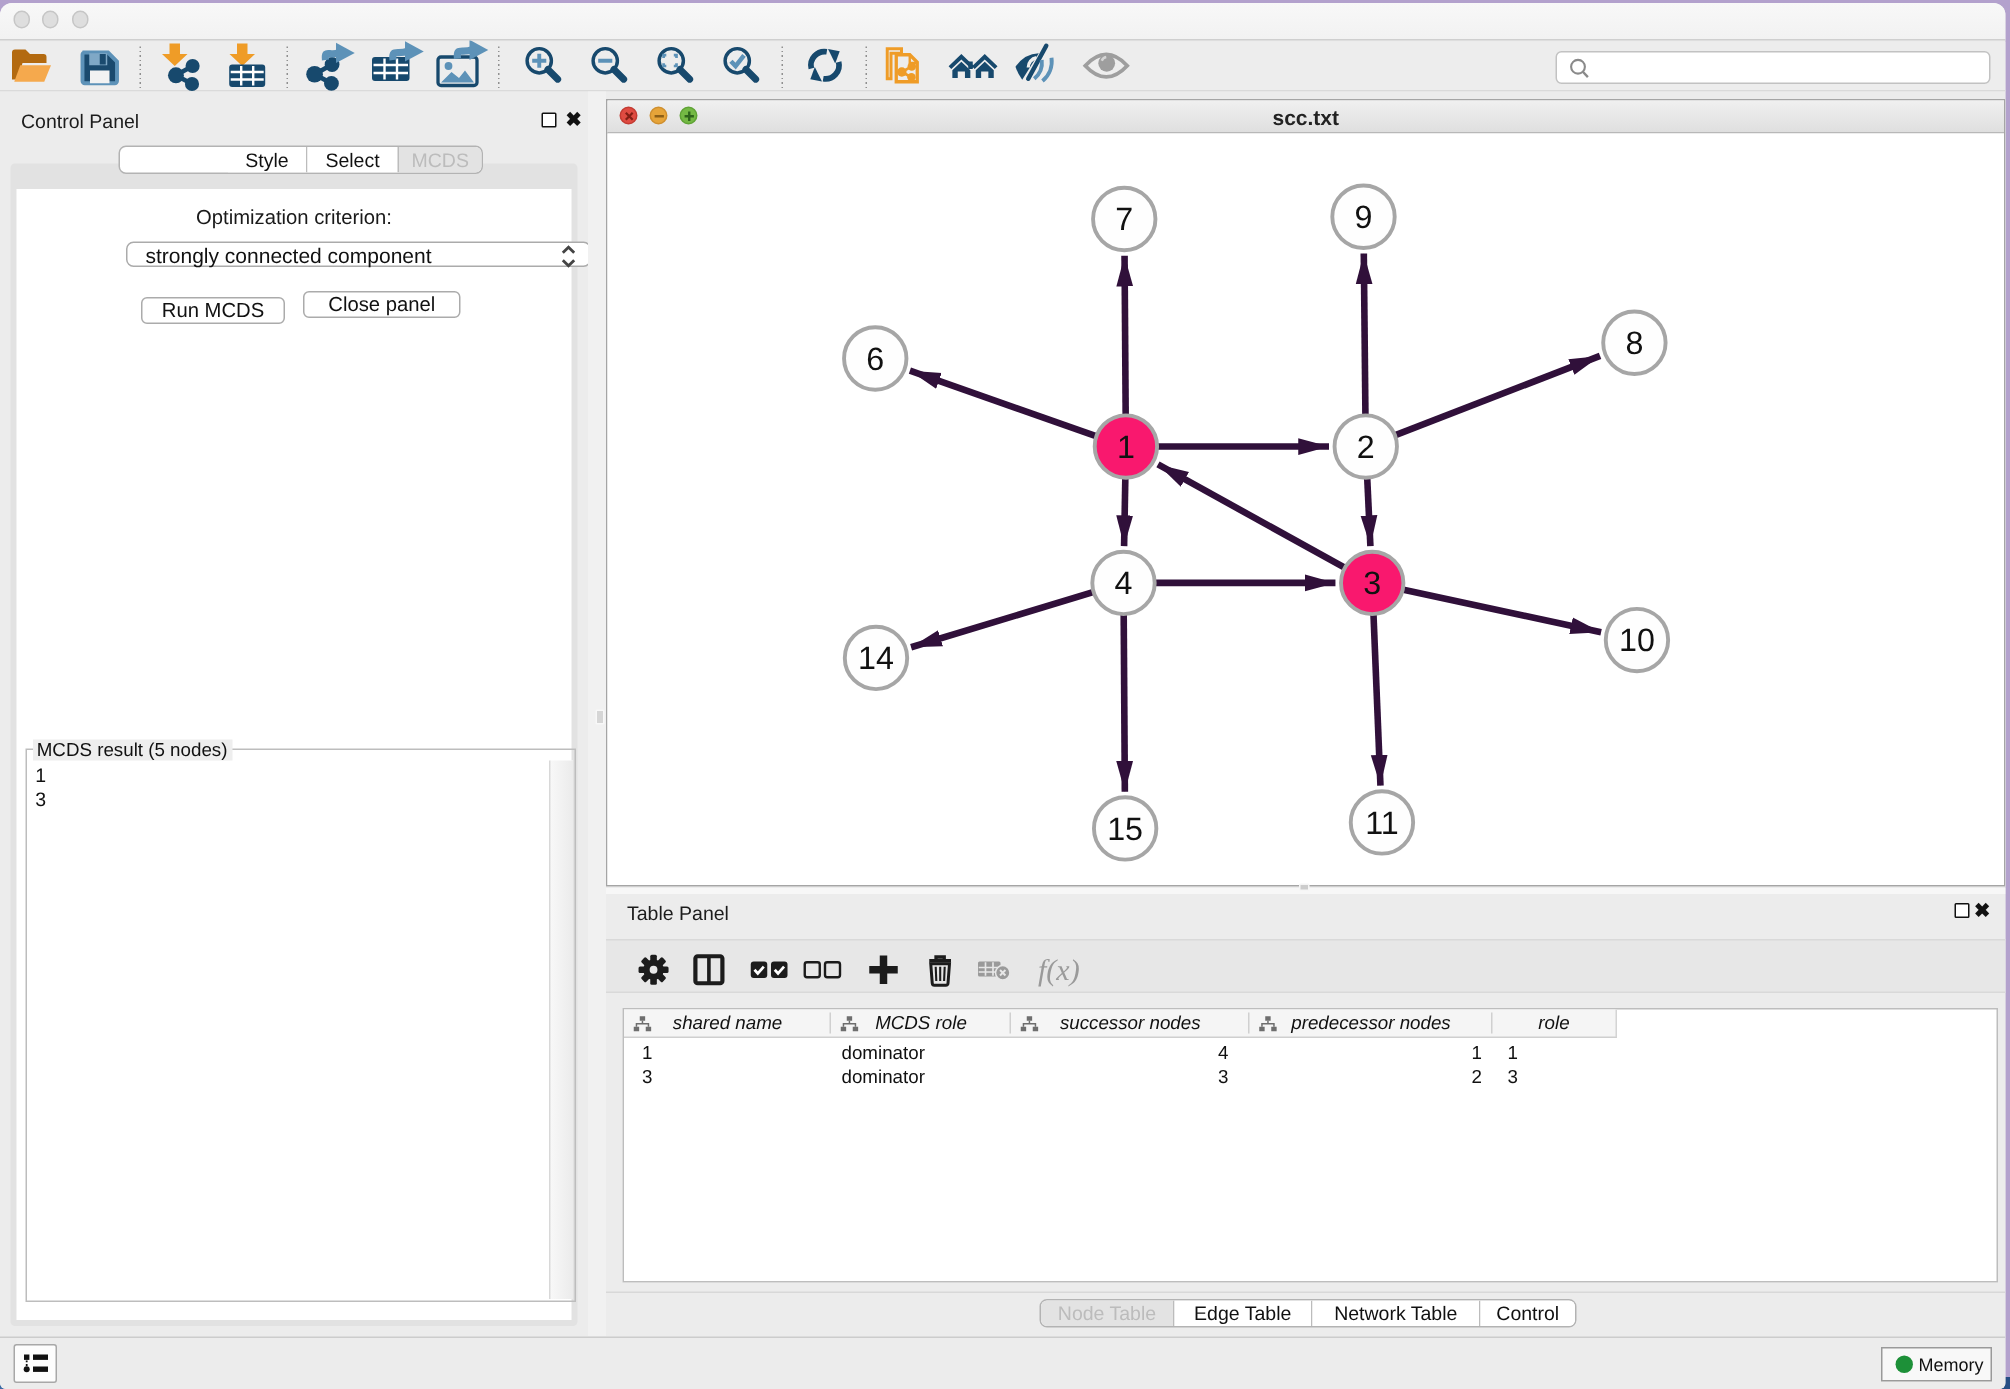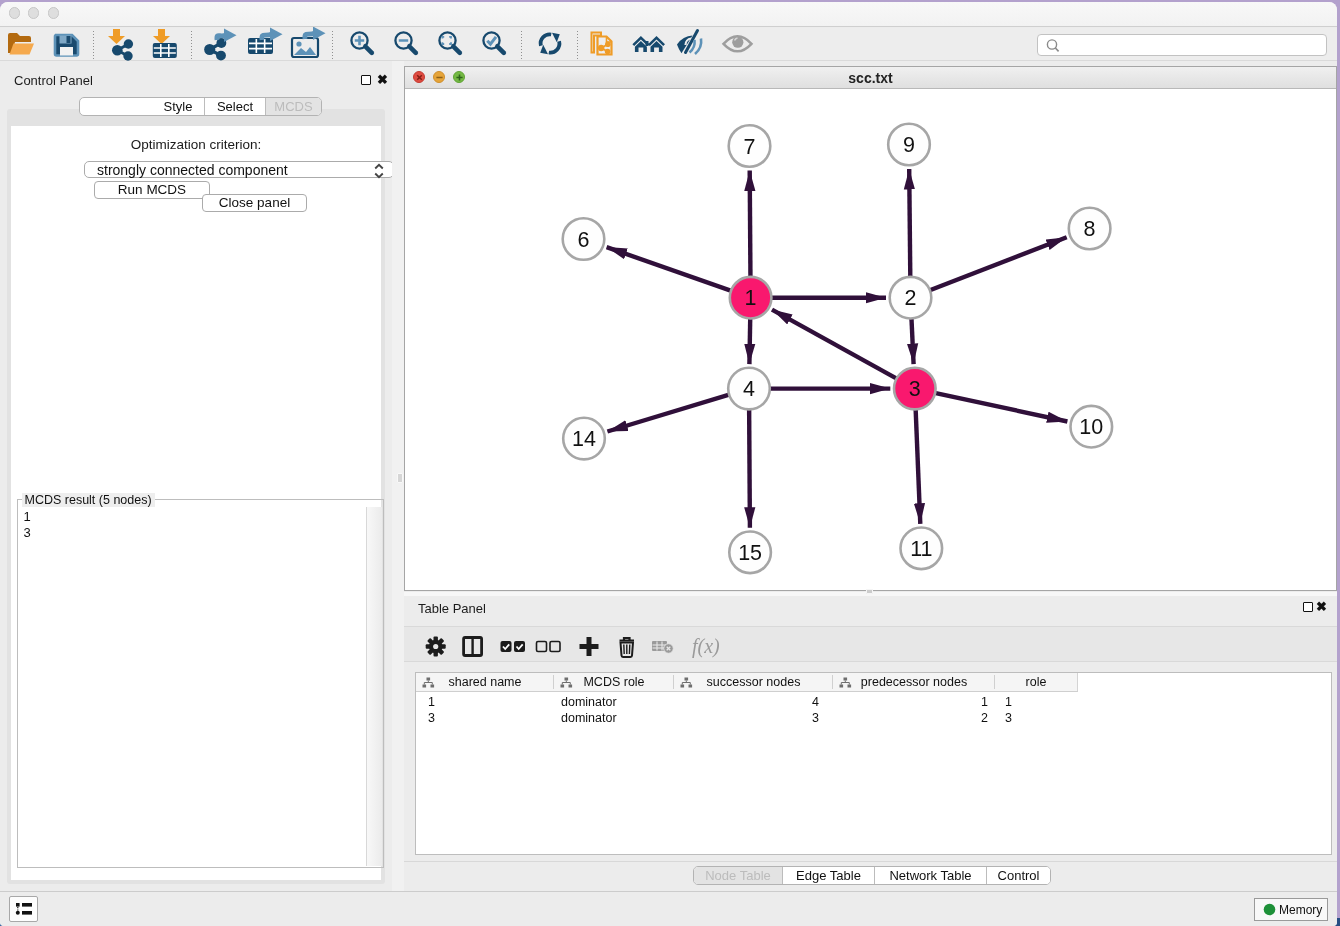--- a/index.html
+++ b/index.html
@@ -44,21 +44,21 @@
 #netwin { position:absolute; left:404px; top:5px; width:933px; height:525px; border:1px solid #a5a5a5; background:#fff; }
 #nettitle { position:absolute; top:0; left:0; right:0; height:22px; background:linear-gradient(#f0f0f0,#dfdfdf); border-bottom:1px solid #b8b8b8; }
 #nettitle .t { position:absolute; top:2.5px; left:0; right:0; text-align:center; font-size:14px; font-weight:700; color:#222; }
 .mac { position:absolute; top:3.8px; width:12.4px; height:12.4px; border-radius:50%; }
 #canvas { position:absolute; top:22px; left:0; right:0; bottom:0; background:#fff; overflow:hidden; }
 #canvas svg { display:block; }
 
 #tpanel { position:absolute; left:404px; top:536px; right:0; bottom:0; }
 #ttoolbar { position:absolute; left:0; top:29px; right:0; height:36px; background:#e7e7e7; border-top:1px solid #d9d9d9; border-bottom:1px solid #d9d9d9; }
 #ttable { position:absolute; left:11px; top:75px; width:917px; height:183px; background:#fff; border:1px solid #bdbdbd; }
-#thead { position:absolute; left:0; top:0; width:662px; height:19px; background:#f5f5f5; border-right:1px solid #d4d4d4; border-bottom:1px solid #cfcfcf; display:flex; }
+#thead { position:absolute; left:0; top:0; width:662px; height:19px; background:#f5f5f5; border-right:1px solid #d4d4d4; border-bottom:1px solid #cfcfcf; display:flex;font-style:italic; }
 #thead .col { position:relative; font-size:12.5px; color:#111; text-align:center; line-height:18px; }
 #thead .col::after { content:""; position:absolute; right:0; top:2px; bottom:2px; width:1px; background:#d0d0d0; }
 #thead .col:last-child::after { display:none; }
 #thead .col:last-child { border-right:none; }
 .trow { position:absolute; left:0; width:662px; height:16px; font-size:12.5px; color:#111; }
 .trow span { position:absolute; }
 
 #tabline { position:absolute; left:0; right:0; top:263.5px; height:1px; background:#d8d8d8; }
 
 #statusbar { position:absolute; left:0; right:0; bottom:0; height:35px; background:#ececec; border-top:1px solid #cccccc; }
@@ -184,21 +184,21 @@
         <div style="width:53px; line-height:17px;">Style</div>
         <div style="width:61px; line-height:17px;">Select</div>
         <div class="sel" style="width:55px; line-height:17px;">MCDS</div>
       </div>
       <div id="tabpane">
         <div id="tabinner">
           <div id="optlabel">Optimization criterion:</div>
           <div id="combo">strongly connected component<svg width="12" height="16" style="position:absolute;right:8px;top:1px;">
                 <path d="M2.2,5.5 L6,1.8 9.8,5.5 M2.2,10.5 L6,14.2 9.8,10.5" fill="none" stroke="#444" stroke-width="1.9"></path>
               </svg></div>
-          <div class="btn" style="left:83px; top:55px; width:116px;">Run MCDS</div>
+          <div class="btn" style="left:83px; top:72px; width:96px;">Run MCDS</div>
           <div class="btn" style="left:191px; top:67.5px; width:105px;">Close panel</div>
           <div id="fieldset">
             <div id="fieldlegend">MCDS result (5 nodes)</div>
             <div id="fieldwhite">
                 <div style="padding:2px 0 0 5px;">1<br>3</div>
                 <div id="fscroll"></div>
               </div>
           </div>
         </div>
       </div>

